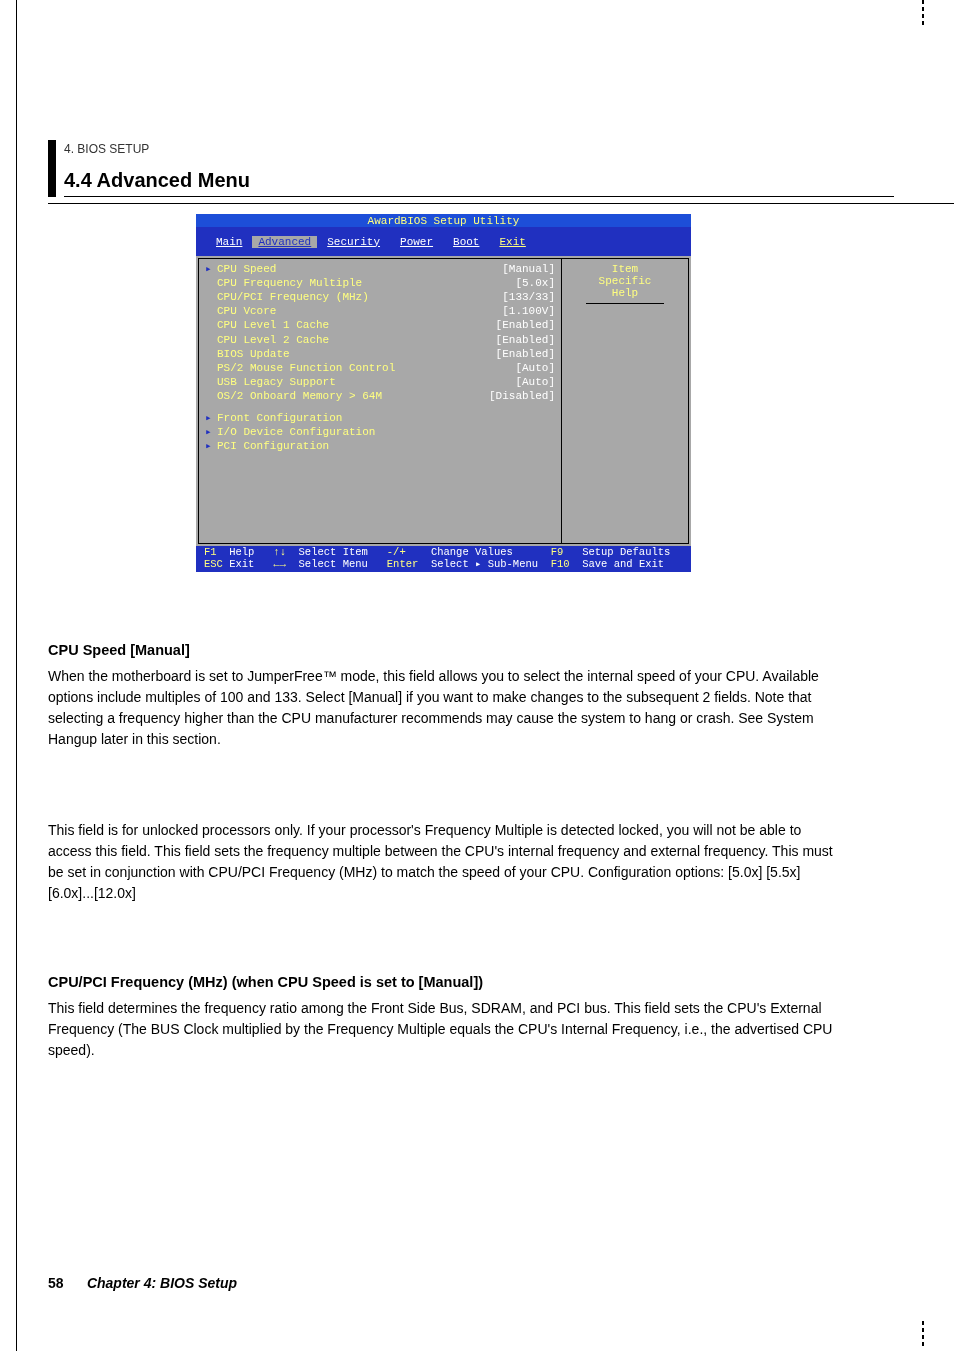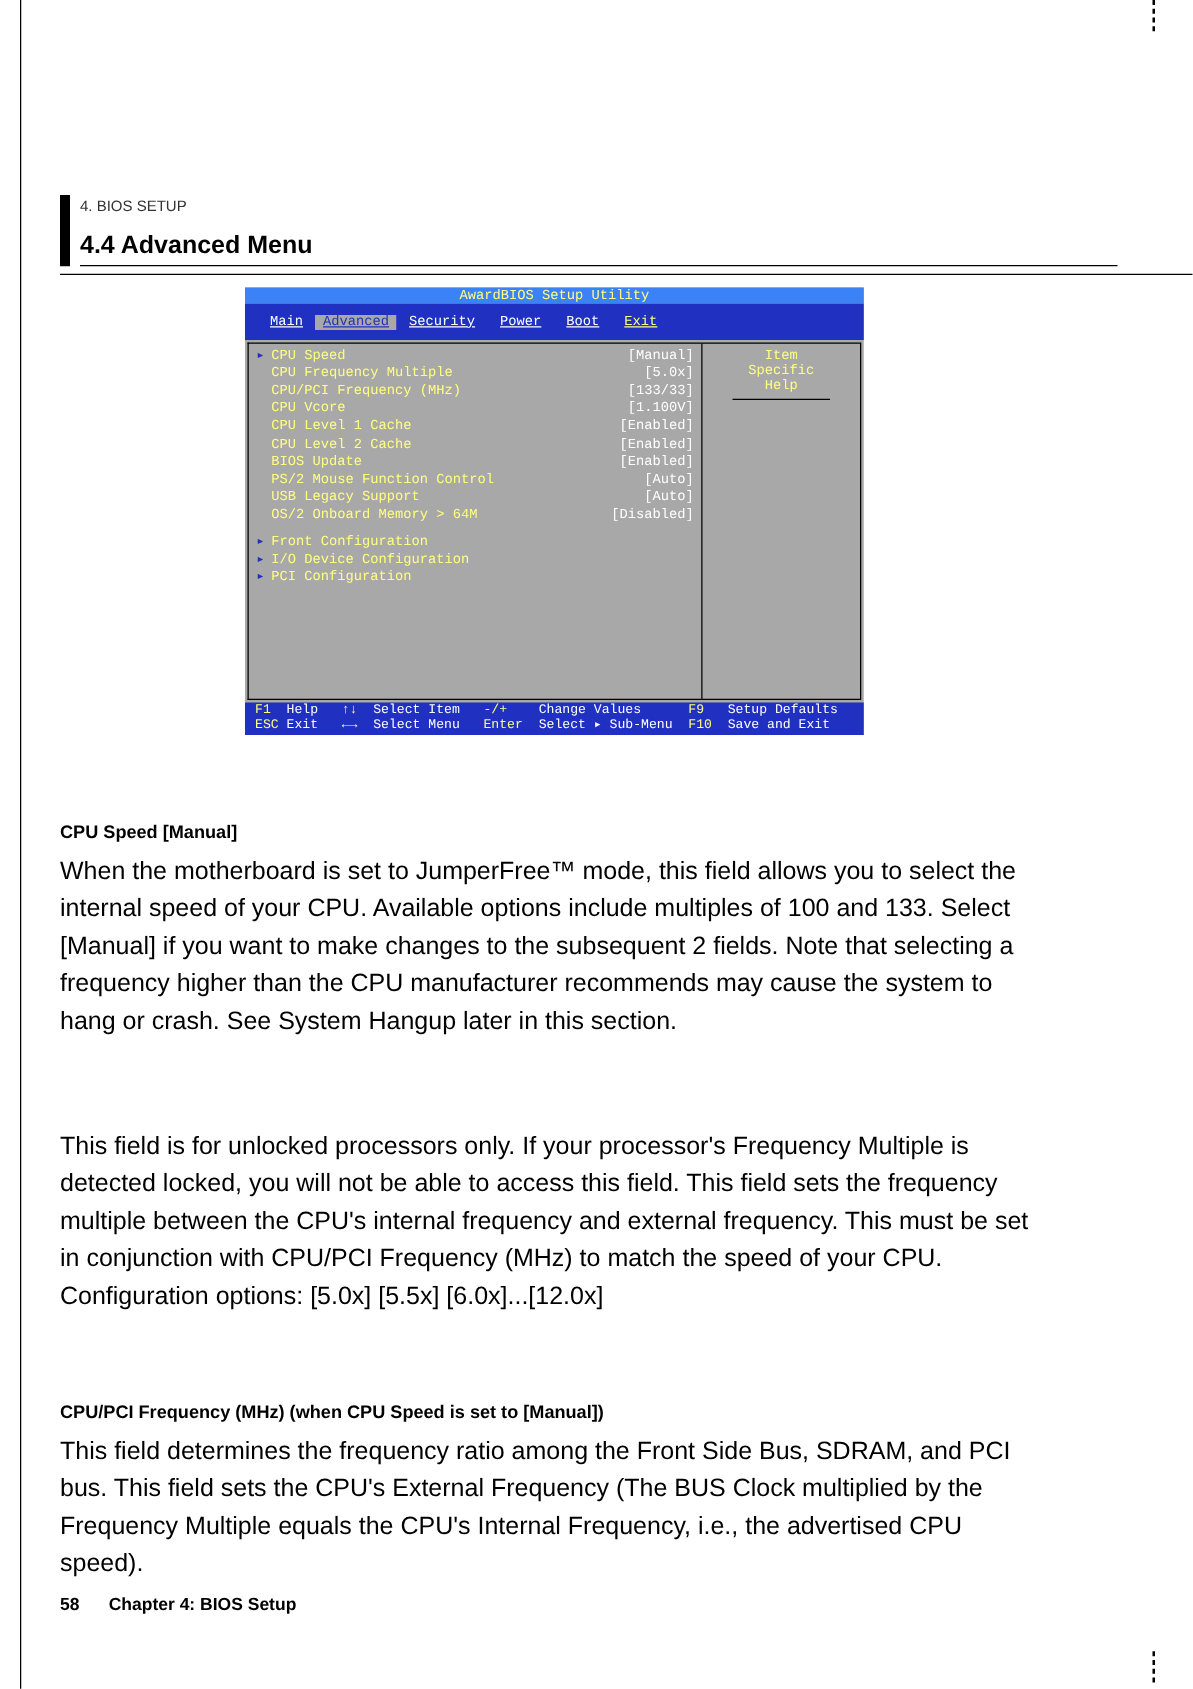--- a/index.html
+++ b/index.html
@@ -30,21 +30,21 @@
   .tick-marks span {
     display: block;
     width: 2px; height: 4px;
     background: #000;
     margin-bottom: 3px;
   }
   .content {
     position: absolute;
     left: 48px;
     right: 60px;
-    top: 156px;
+    top: 140px;
   }
   .section-head {
     display: flex;
     align-items: stretch;
     margin-bottom: 6px;
   }
   .section-head .bar {
     width: 8px;
     background: #000;
     margin-right: 8px;
@@ -76,21 +76,21 @@
     margin: 10px 0 0 148px;
     background: #a8a8a8;
     font-family: 'Courier New', monospace;
     font-size: 11px;
     line-height: 1.1;
     color: #000;
   }
   .bios-title {
     text-align: center;
     color: #ffff80;
-    background: #3b82f6;
+    background: #1d4ed8;
     padding: 1px 0 0 0;
   }
   .bios-tabs {
     display: flex;
     background: #2030c0;
     color: #fff;
     padding: 0 10px;
     align-items: center;
     height: 29px;
   }
@@ -140,29 +140,29 @@
     color: #fff;
     padding: 1px 8px 2px 8px;
     font-size: 10.5px;
   }
   .bios-footer .frow { display: flex; }
   .bios-footer .fkey { color: #ffff80; }
   .bios-footer .fcell { white-space: pre; }
   
   .option-block { margin-top: 70px; padding-right: 60px; }
   .option-title { font-size: 14.5px; font-weight: bold; margin-bottom: 8px; }
-  .option-body { font-size: 20px; line-height: 1.5; }
+  .option-body { font-size: 14px; line-height: 1.5; }
   .pagenum {
     position: absolute;
     left: 48px;
     bottom: 60px;
     font-size: 14px;
   }
   .pagenum .pn { font-weight: bold; }
-  .pagenum .chap { font-weight: bold; }
+  .pagenum .chap { font-weight: bold; font-style: italic; }
 </style>
 </head>
 <body>
 
 <div class="page-edge"></div>
 <div class="tick-marks top">
     <span></span>
     <span></span>
     <span></span>
     <span></span>

